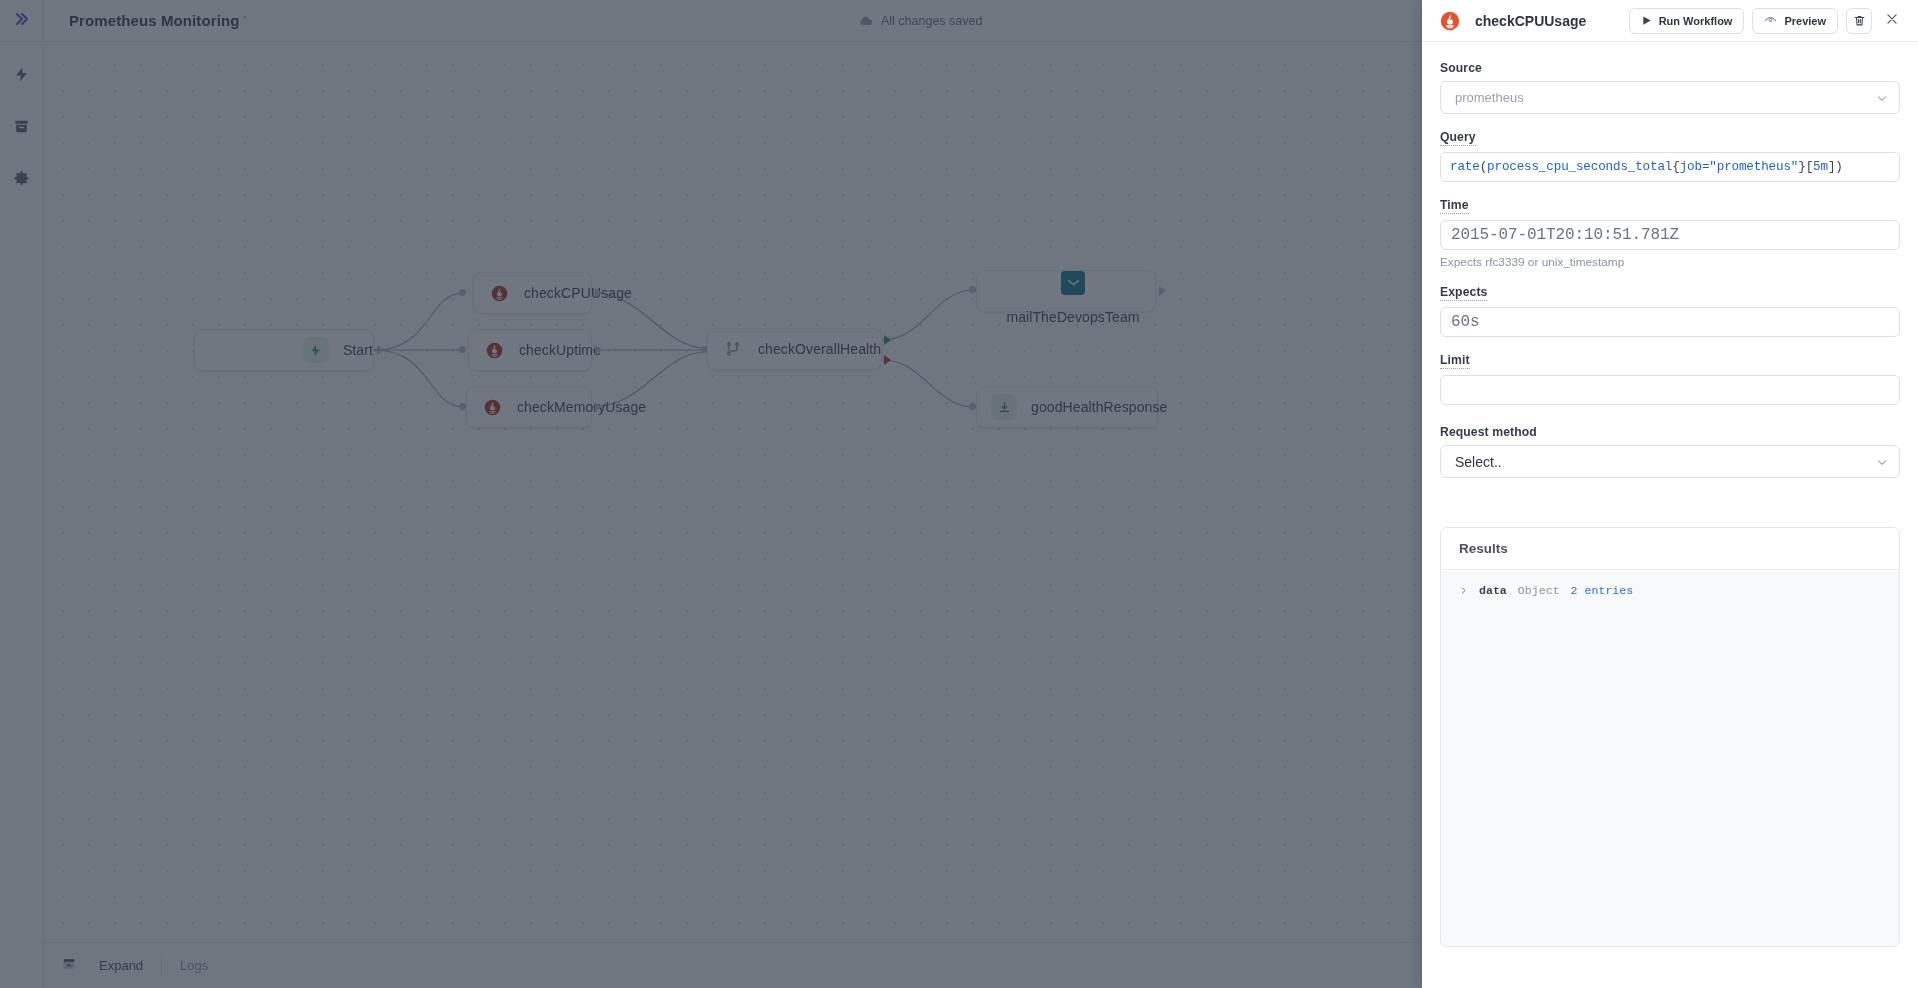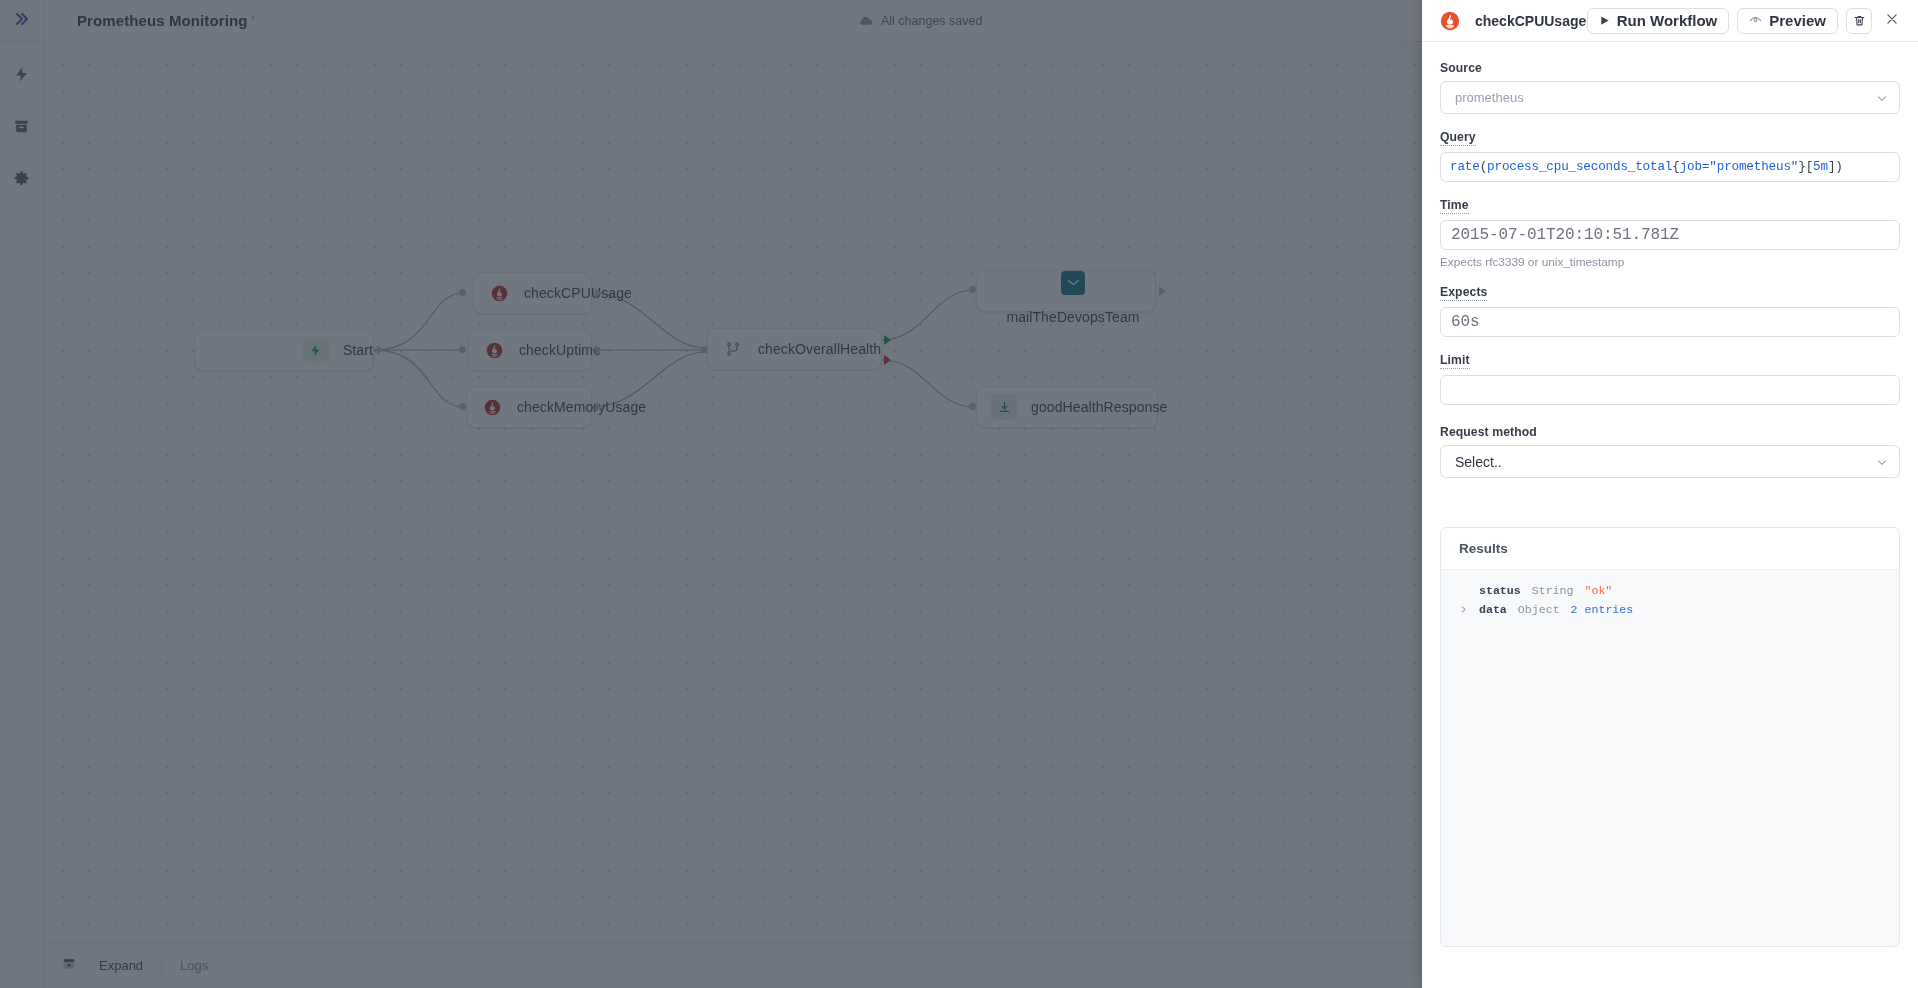--- a/index.html
+++ b/index.html
@@ -36,21 +36,21 @@
   .rail-icon svg { display: block; }
 
   #topbar {
     position: absolute; left: 44px; top: 0;
     width: 1378px; height: 42px;
     background: #ffffff;
     border-bottom: 1px solid #e7e9ee;
     display: flex; align-items: center;
   }
   #wf-title {
-    margin-left: 33px;
+    margin-left: 25px;
     font-size: 15px; font-weight: 600; color: #3b4252;
     letter-spacing: .1px;
   }
   #wf-title .tick { font-weight: 400; color: #9099a8; margin-left: 4px; }
   #saved {
     position: absolute; left: 815px; top: 0; height: 42px;
     display: flex; align-items: center; gap: 8px;
     font-size: 12.5px; color: #6b7280;
   }
   #saved svg { display:block; }
@@ -162,21 +162,21 @@
   #panel-title {
     margin-left: 15px;
     font-size: 14px; font-weight: 600; color: #2f3542;
     flex: 1 1 auto; white-space: nowrap;
   }
   .hbtn {
     display: inline-flex; align-items: center; gap: 7px;
     height: 26px; padding: 0 11px;
     border: 1px solid #dcdfe6; border-radius: 6px;
     background: #ffffff; color: #2f3542;
-    font-size: 15px; font-weight: 600;
+    font-size: 11px; font-weight: 600;
     font-family: "Liberation Sans", sans-serif;
     white-space: nowrap;
   }
   .hbtn.icononly { padding: 0; width: 26px; justify-content: center; }
   .hbtn svg { display: block; }
   #close-btn {
     margin-left: 8px; width: 24px; height: 24px;
     display: flex; align-items: center; justify-content: center;
     color: #4b5362; border: none; background: none;
   }
@@ -605,25 +605,20 @@
           </span>
         </div>
       </div>
 
       <div class="spacer-lg"></div>
 
       <div id="results">
         <div id="results-head">Results</div>
         <div id="results-body">
 
-          <div class="jrow noindent">
-            <span class="jkey">status</span>
-            <span class="jtype">String</span>
-            <span class="jval-str">"ok"</span>
-          </div>
 
           <div class="jrow indent">
             <span class="twist">
               <svg width="9" height="9" viewBox="0 0 24 24" fill="none" stroke="#6b7280" stroke-width="2.6" stroke-linecap="round" stroke-linejoin="round">
                   <polyline points="9,5 16,12 9,19"></polyline>
                 </svg>
             </span>
             <span class="jkey">data</span>
             <span class="jtype">Object</span>
             <span class="jval-link">2 entries</span>

